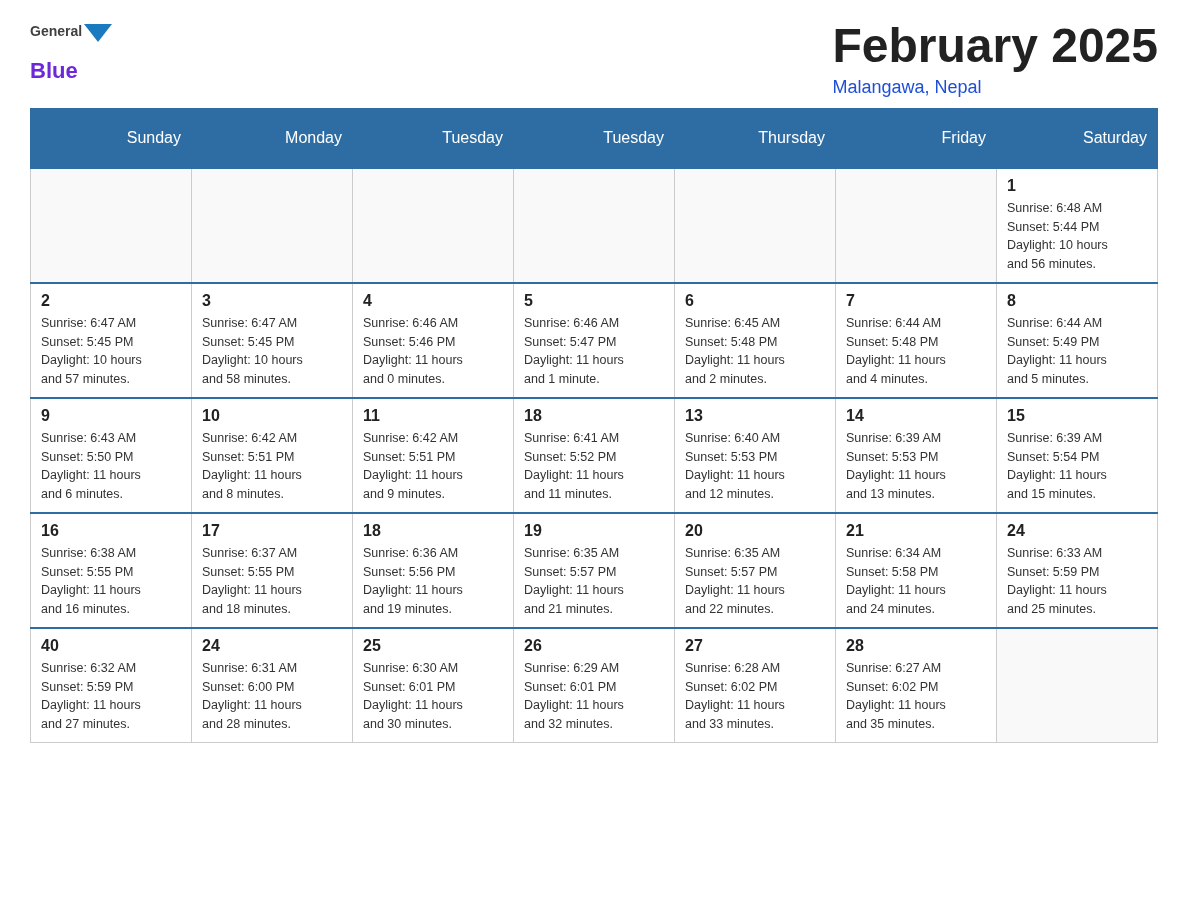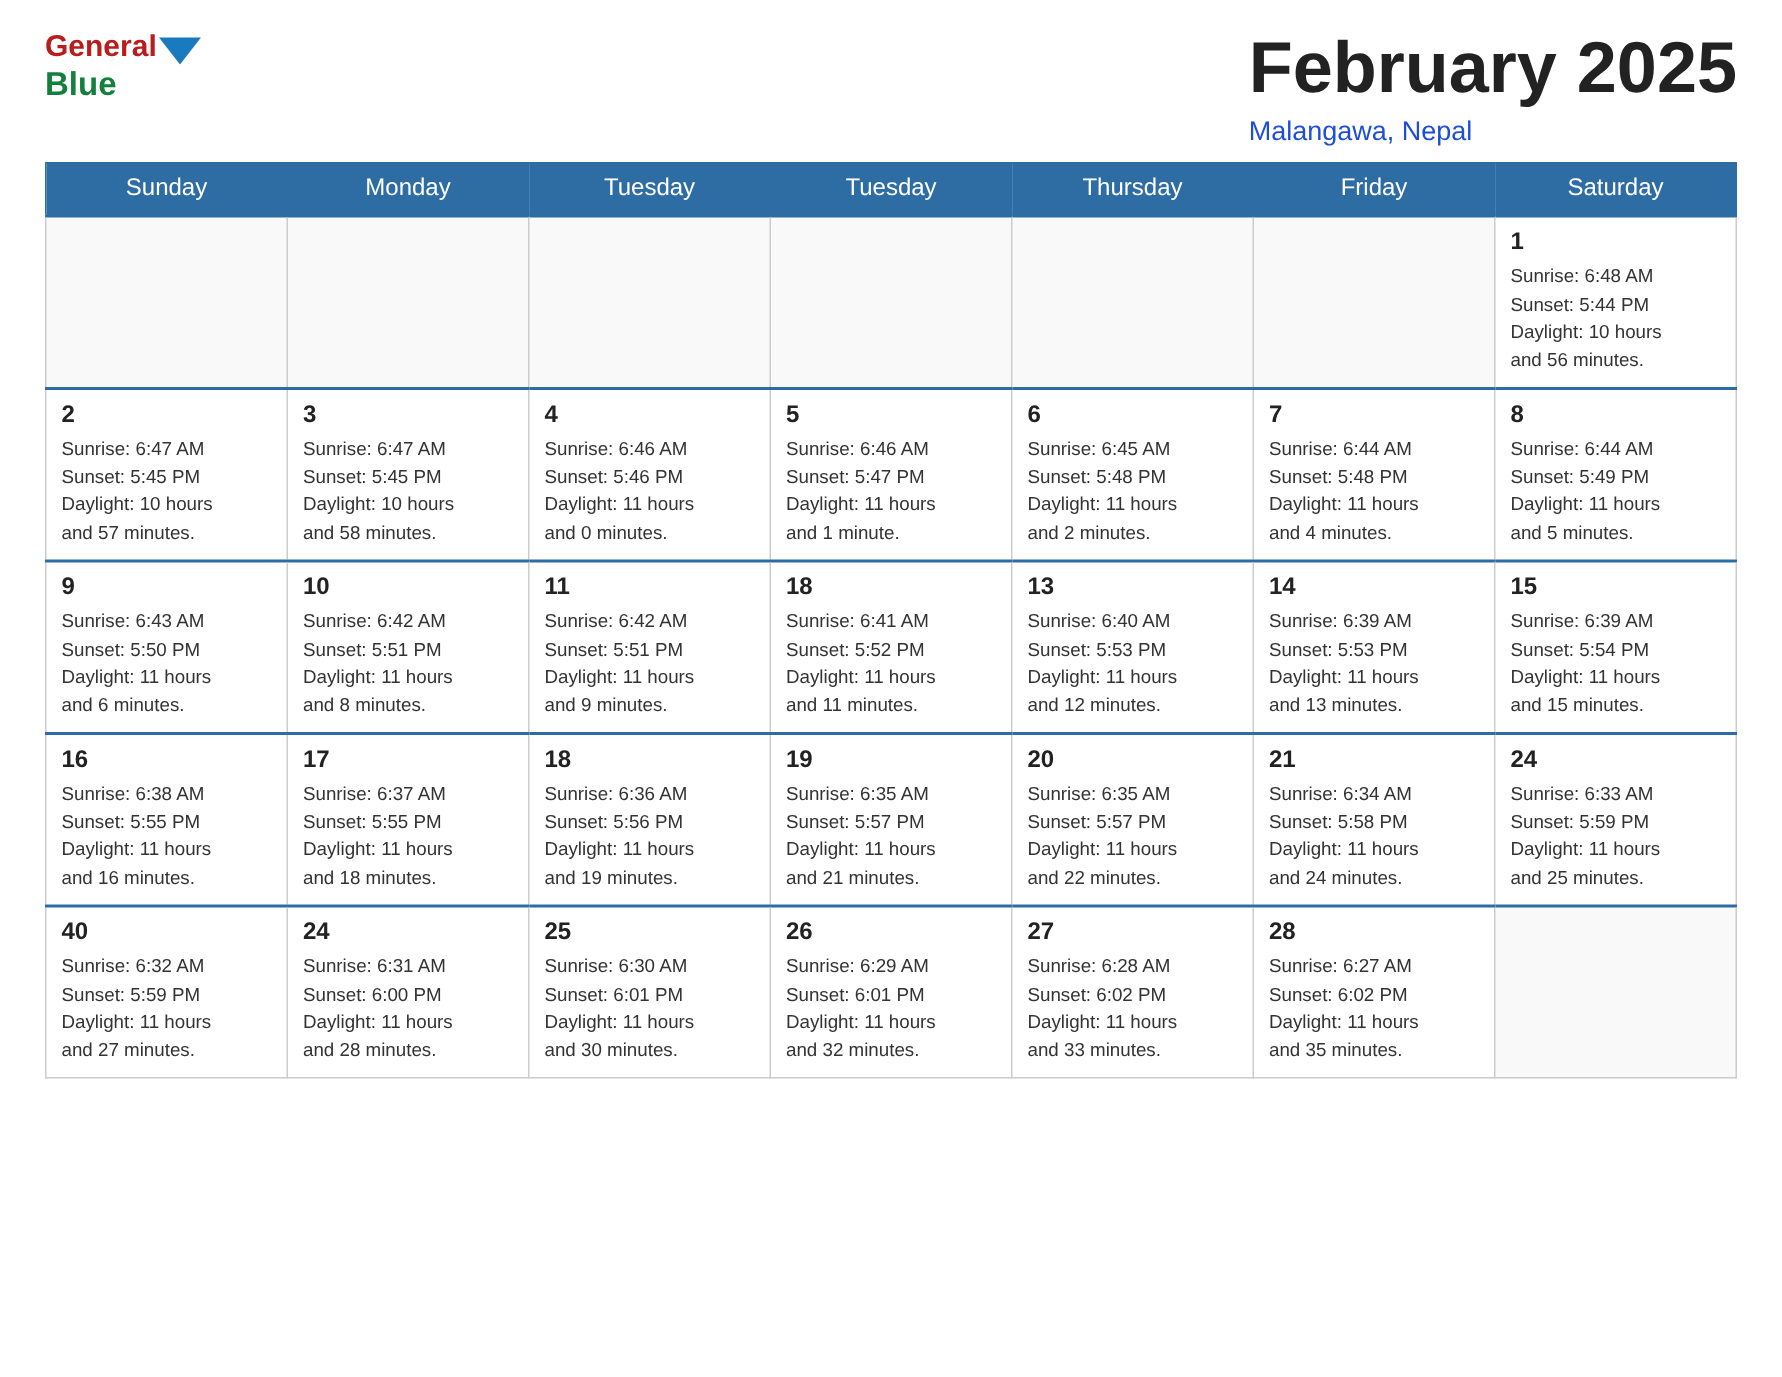--- a/index.html
+++ b/index.html
@@ -14,28 +14,29 @@
       justify-content: space-between;
       align-items: flex-start;
       margin-bottom: 10px;
     }
     .logo {
       display: flex;
       align-items: center;
       gap: 4px;
     }
     .logo-text-general {
-      font-size: 20px;
-      font-weight: bold;
-      color: #b91c1c;
+      font-size: 14px;
+      font-weight: bold;
+      color: #404040;
     }
     .logo-text-blue {
       font-size: 22px;
       font-weight: bold;
-      color: #15803d;
+      color: #6d28d9;
+      margin-top: 16px;
     }
     .logo-triangle {
       width: 0;
       height: 0;
       border-left: 14px solid transparent;
       border-right: 14px solid transparent;
       border-top: 18px solid #1a7abf;
       margin-left: 2px;
       margin-top: 4px;
     }
@@ -65,22 +66,22 @@
     .calendar {
       width: 100%;
       border-collapse: collapse;
       margin-top: 10px;
     }
     .calendar th {
       background-color: #2e6da4;
       color: #fff;
       font-size: 16px;
       font-weight: normal;
-      padding: 8px 10px;
-      text-align: center;
+      padding: 20px 10px;
+      text-align: right;
       border: 1px solid #2e6da4;
     }
     .calendar td {
       vertical-align: top;
       padding: 8px 10px;
       border: 1px solid #ccc;
       font-size: 13px;
       min-height: 100px;
       width: 14.28%;
     }

